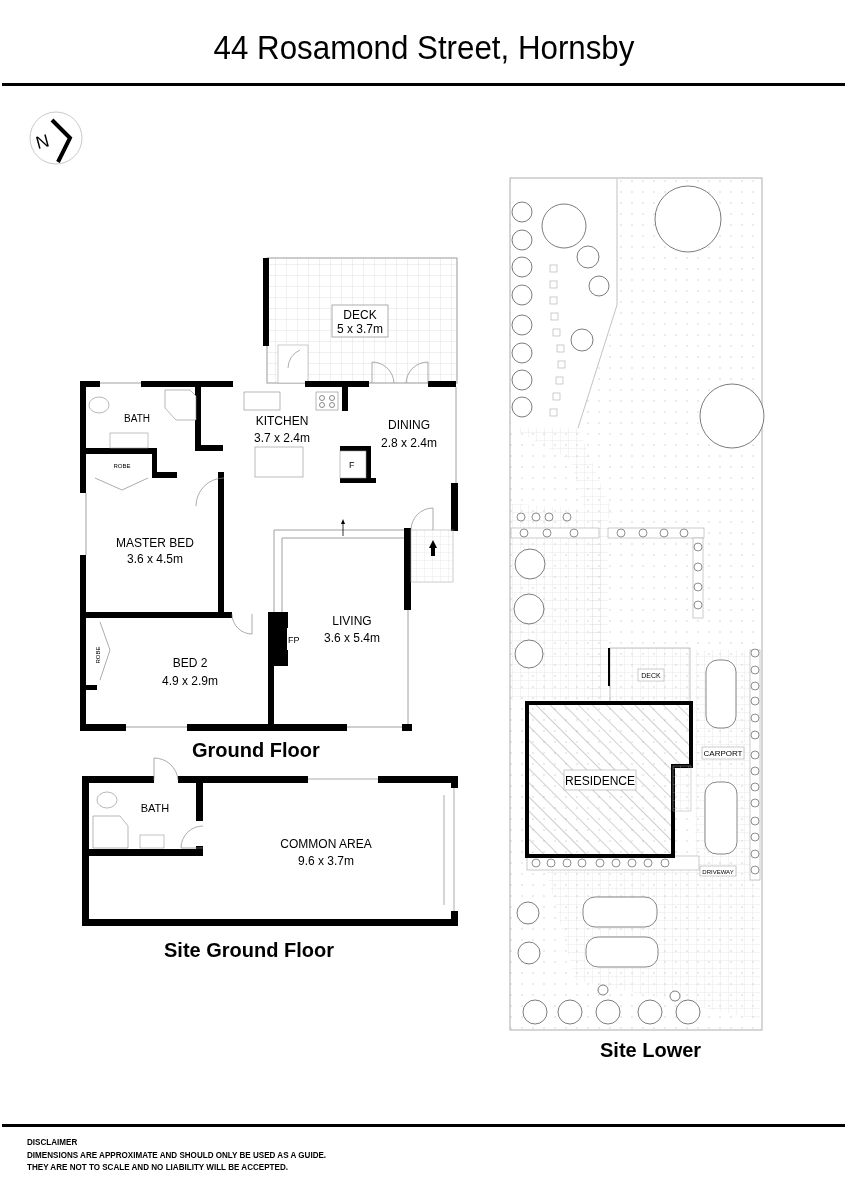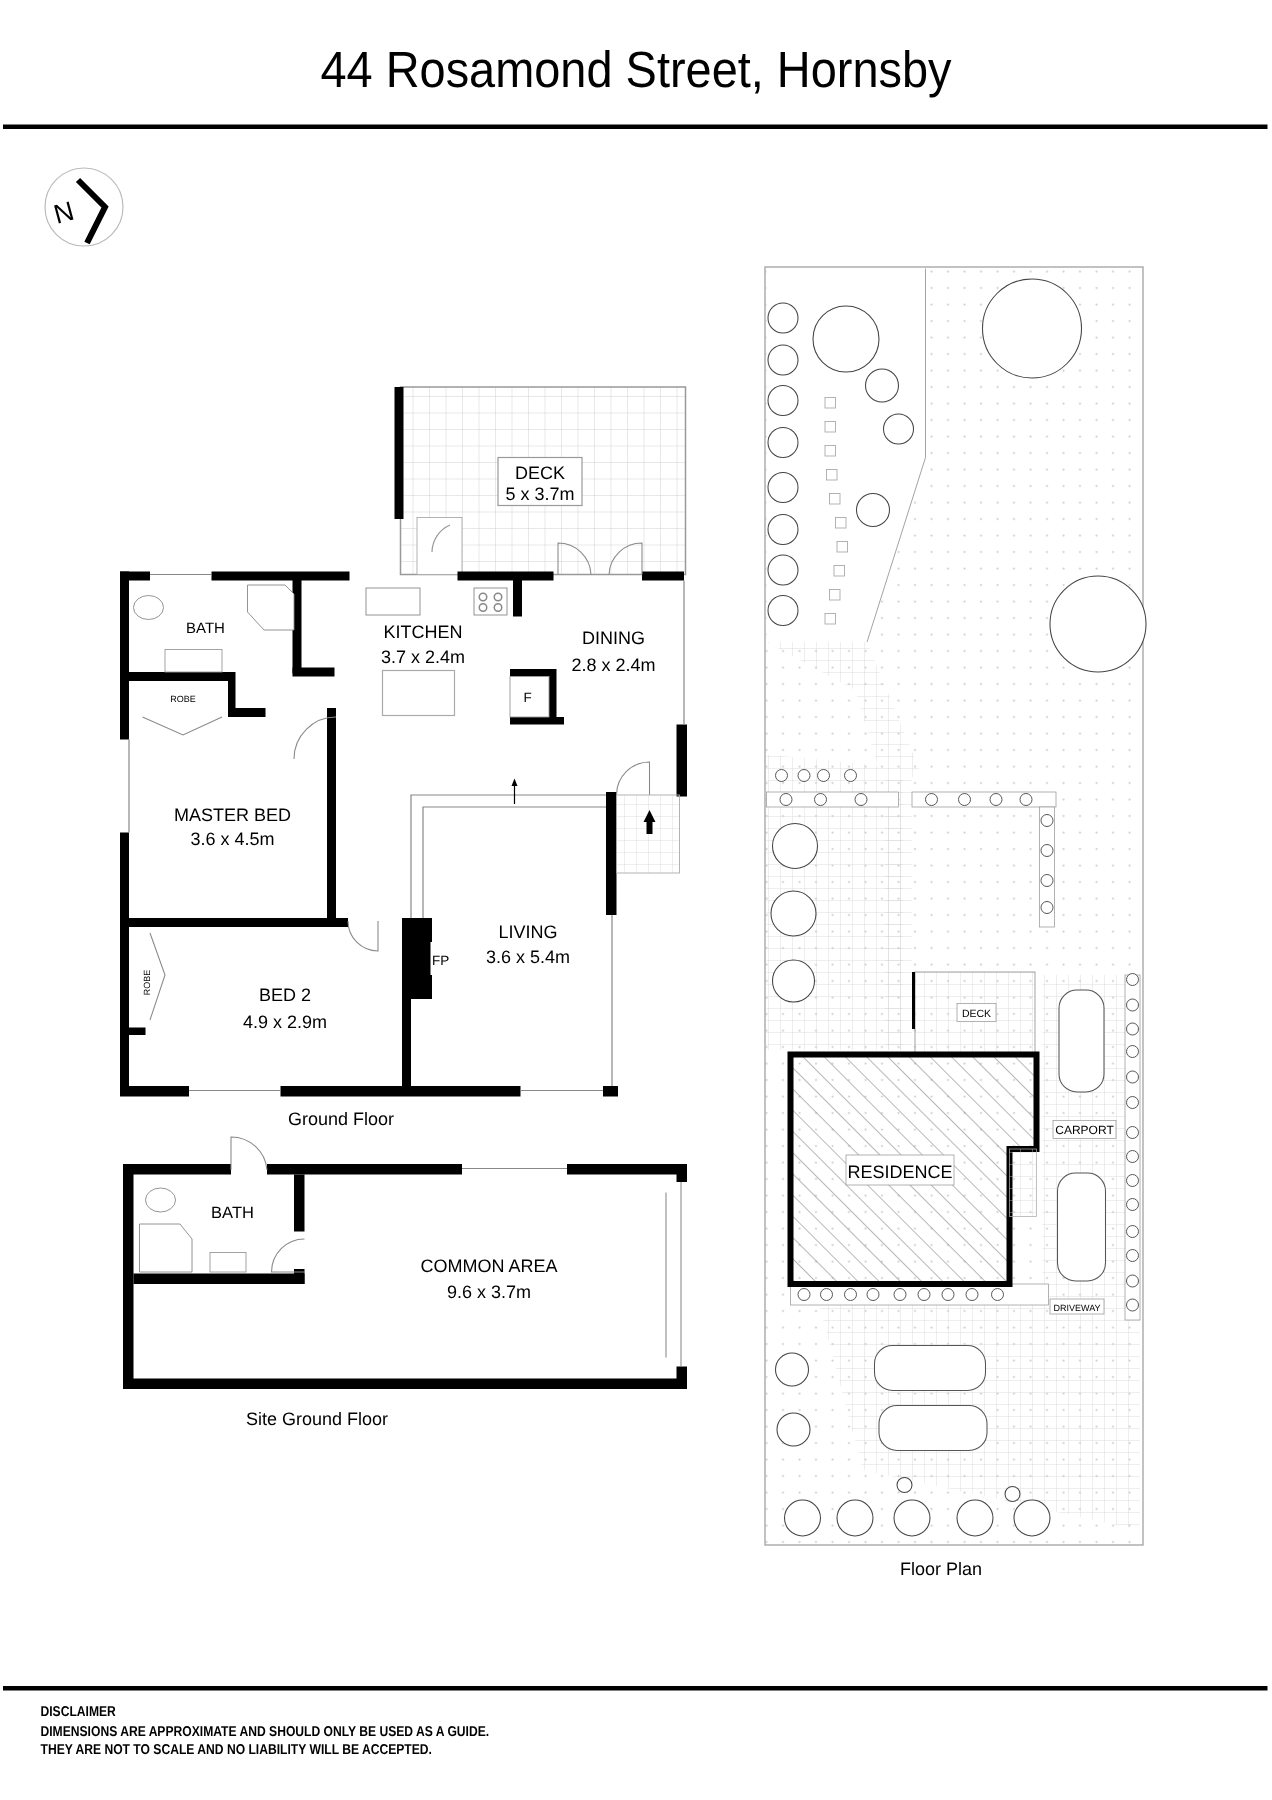--- a/index.html
+++ b/index.html
@@ -1,21 +1,21 @@
 <!DOCTYPE html>
 <html><head>
 <meta charset="utf-8">
 <style>
   html,body{margin:0;padding:0;background:#fff;}
   body{width:848px;height:1200px;position:relative;overflow:hidden;font-family:"Liberation Sans",sans-serif;color:#000;}
   .title{position:absolute;top:28px;left:0;width:848px;text-align:center;font-size:34px;letter-spacing:0px;transform:scaleX(0.92);}
   .rule{position:absolute;left:2px;width:843px;height:3px;background:#000;}
   .plan{position:absolute;left:0;top:0;}
   .lbl{font-family:"Liberation Sans",sans-serif;}
-  .caption{position:absolute;font-weight:normal;font-size:12px;}
+  .caption{position:absolute;font-weight:bold;font-size:20px;}
   .disclaimer{position:absolute;left:27px;top:1136px;font-size:9.5px;font-weight:bold;line-height:12.5px;transform:scaleX(0.85);transform-origin:left top;}
 </style>
 </head>
 <body>
 
 <div class="title">44 Rosamond Street, Hornsby</div>
 <div class="rule" style="top:83px"></div>
 
 <svg class="plan" style="left:28px;top:110px" width="56" height="56" viewBox="0 0 56 56">
   <ellipse cx="28" cy="28" rx="26" ry="26" fill="none" stroke="#bbb" stroke-width="0.8"></ellipse>
@@ -288,20 +288,20 @@
       <rect x="558" y="361" width="7" height="7"></rect>
         <rect x="556" y="377" width="7" height="7"></rect>
         <rect x="553" y="393" width="7" height="7"></rect>
         <rect x="550" y="409" width="7" height="7"></rect>
     </g>
   </g>
 </svg>
 
 <div class="caption" style="left:192px;top:739px">Ground Floor</div>
 <div class="caption" style="left:164px;top:939px">Site Ground Floor</div>
-<div class="caption" style="left:600px;top:1039px">Floor Plan</div>
+<div class="caption" style="left:600px;top:1039px">Site Lower</div>
 
 <div class="rule" style="top:1124px"></div>
 <div class="disclaimer">
   <div>DISCLAIMER</div>
   <div>DIMENSIONS ARE APPROXIMATE AND SHOULD ONLY BE USED AS A  GUIDE.</div>
   <div>THEY ARE NOT TO SCALE AND NO LIABILITY WILL BE ACCEPTED.</div>
 </div>
 
 </body></html>

